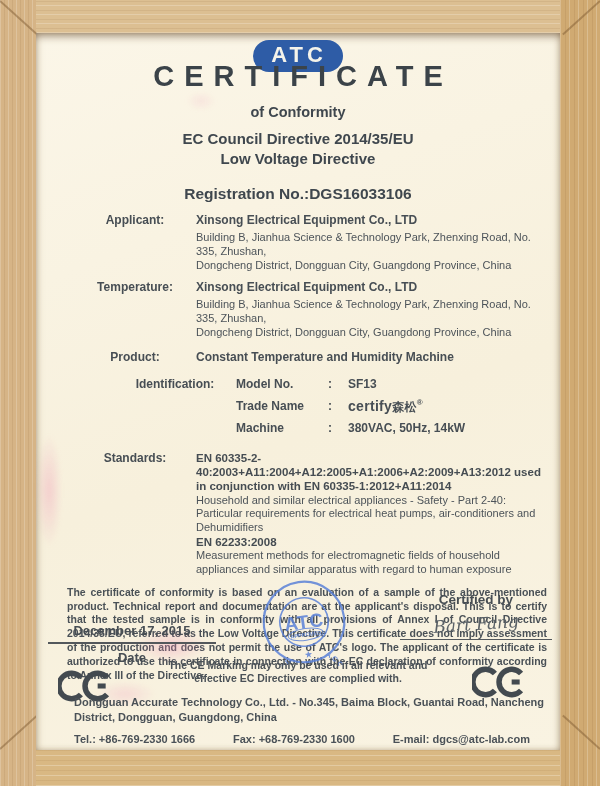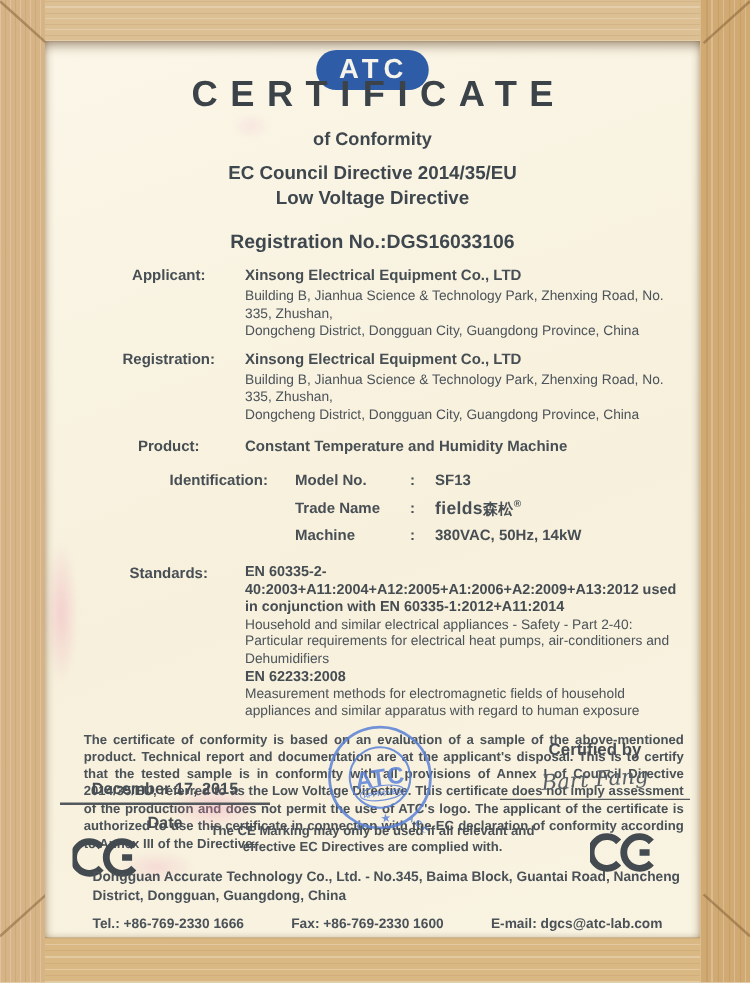--- a/index.html
+++ b/index.html
@@ -121,21 +121,21 @@
       <div class="frow">
         <div class="flabel">Applicant:</div>
         <div>
           <div class="company">Xinsong Electrical Equipment Co., LTD</div>
           <div class="addr">Building B, Jianhua Science &amp; Technology Park, Zhenxing Road, No. 335, Zhushan,
 Dongcheng District, Dongguan City, Guangdong Province, China</div>
         </div>
       </div>
 
       <div class="frow mt8">
-        <div class="flabel">Registration:</div>
+        <div class="flabel">Temperature:</div>
         <div>
           <div class="company">Xinsong Electrical Equipment Co., LTD</div>
           <div class="addr">Building B, Jianhua Science &amp; Technology Park, Zhenxing Road, No. 335, Zhushan,
 Dongcheng District, Dongguan City, Guangdong Province, China</div>
         </div>
       </div>
 
       <div class="frow mt10">
         <div class="flabel">Product:</div>
         <div class="pvalue">Constant Temperature and Humidity Machine</div>
@@ -145,21 +145,21 @@
         <div class="flabel">Identification:</div>
         <div>
           <div class="subrow">
             <span class="subname">Model No.</span>
             <span class="subcolon">:</span>
             <span class="subval">SF13</span>
           </div>
           <div class="subrow">
             <span class="subname">Trade Name</span>
             <span class="subcolon">:</span>
-            <span class="brand"><span>fields</span><span class="cjk">森松</span><sup>®</sup></span>
+            <span class="brand"><span>certify</span><span class="cjk">森松</span><sup>®</sup></span>
           </div>
           <div class="subrow">
             <span class="subname">Machine</span>
             <span class="subcolon">:</span>
             <span class="subval">380VAC, 50Hz, 14kW</span>
           </div>
         </div>
       </div>
 
       <div class="frow mt8">
@@ -221,19 +221,19 @@
       </svg>
     </div>
 
     <div class="ce-note">The CE Marking may only be used if all relevant and
 effective EC Directives are complied with.</div>
 
     <div class="bottom-footer">
       <div class="company-address">Dongguan Accurate Technology Co., Ltd. - No.345, Baima Block, Guantai Road, Nancheng District, Dongguan, Guangdong, China</div>
       <div class="contact-row">
         <span>Tel.: +86-769-2330 1666</span>
-        <span>Fax: +86-769-2330 1600</span>
+        <span>Fax: +68-769-2330 1600</span>
         <span>E-mail: dgcs@atc-lab.com</span>
       </div>
     </div>
 
   </div>
 </div>
 
 </body></html>

